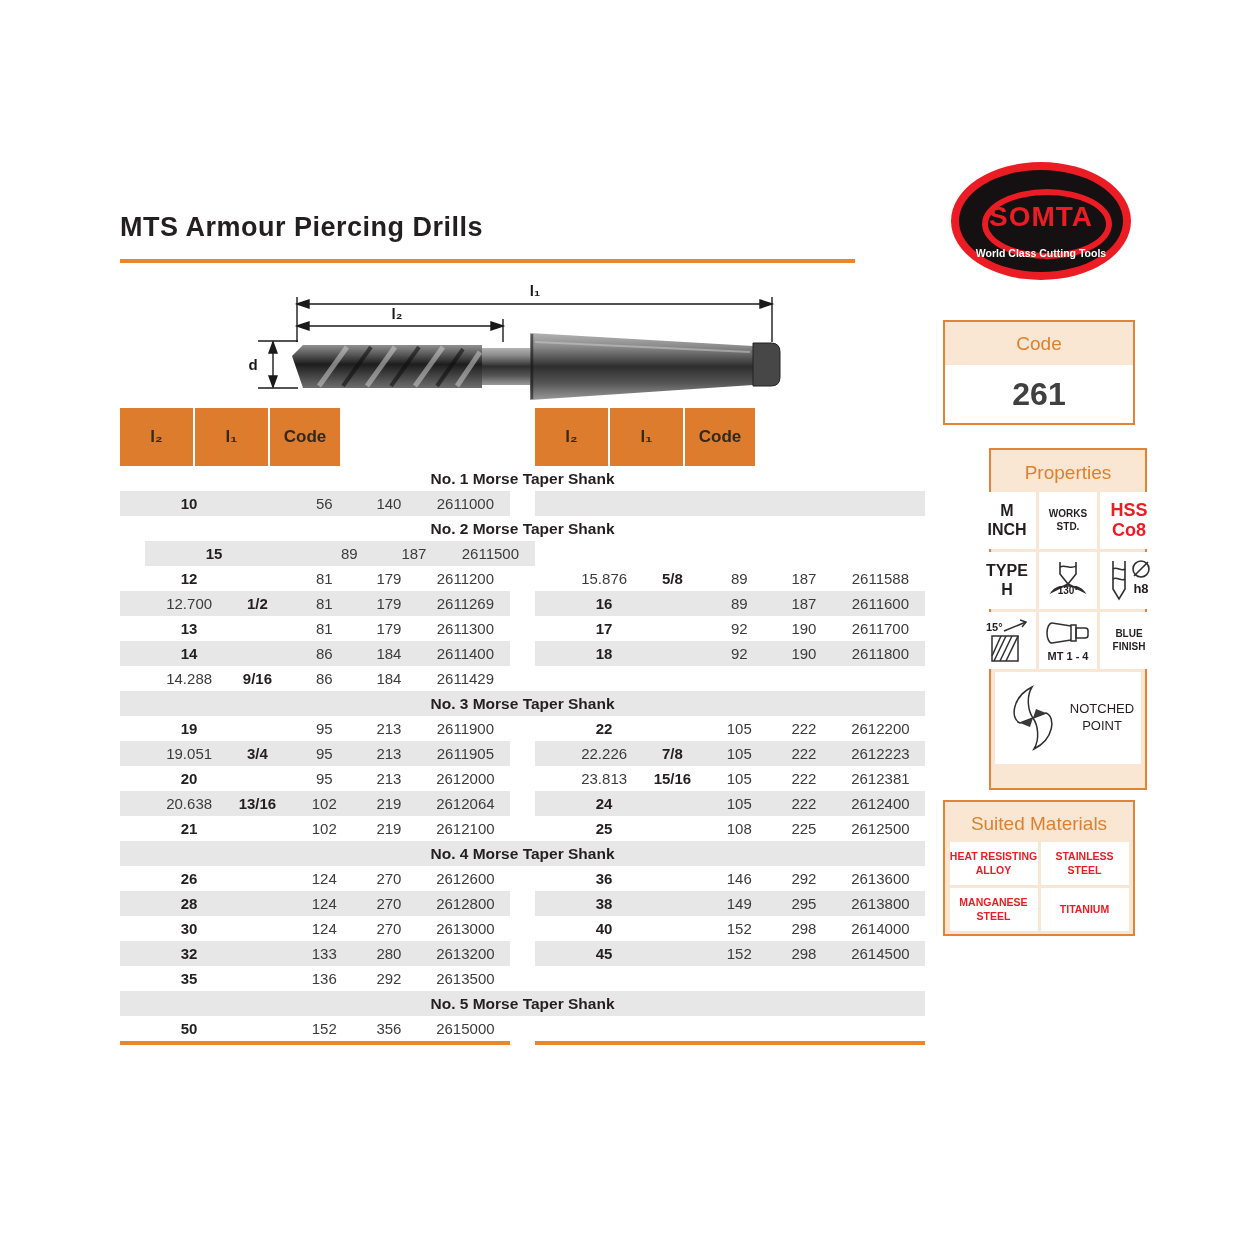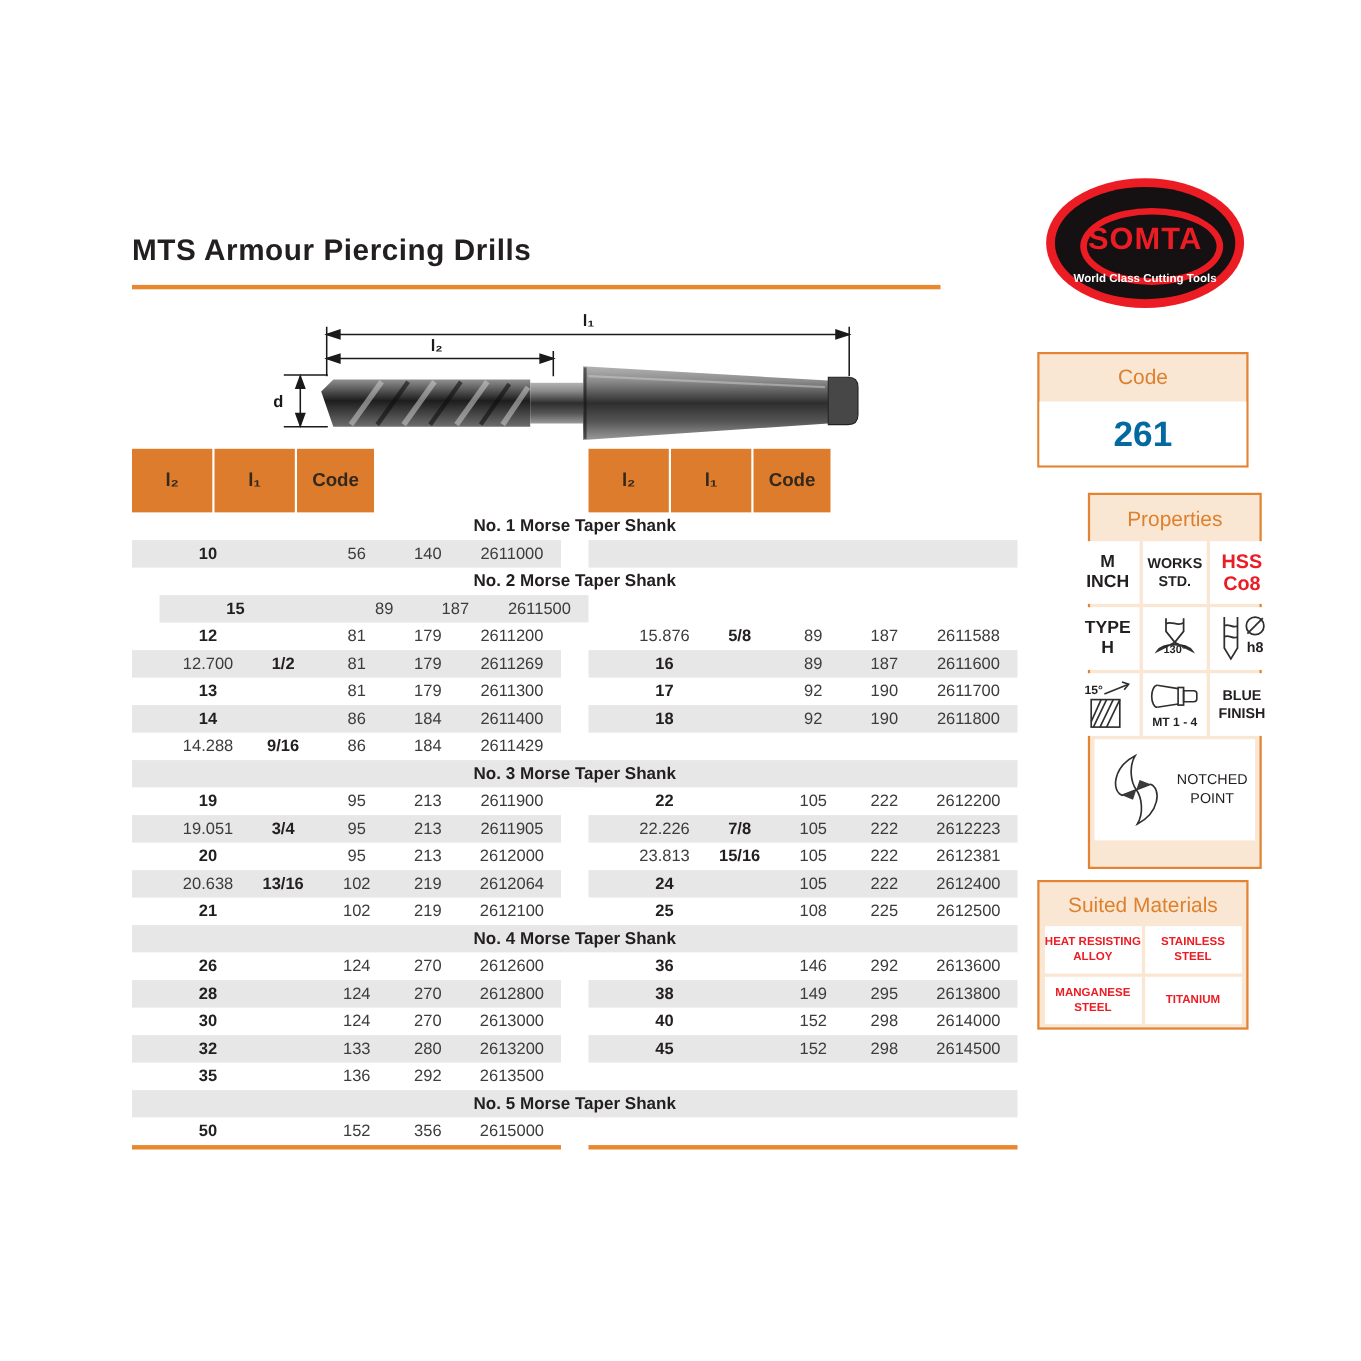--- a/index.html
+++ b/index.html
@@ -41,28 +41,28 @@
   .c0{width:75px;padding-left:35px;}.c1{width:75px;}.c2{width:72px;}.c3{width:70px;}.c4{width:98px;}
   .bottom-rule{position:absolute;top:633px;height:4px;background:#e8872e;}
   .bottom-rule.l{left:0;width:390px;}
   .bottom-rule.r{left:415px;width:390px;}
 
   
   .panel{border:2px solid #e28434;background:#f9e6d3;box-sizing:border-box;}
   .panel-title{color:#de812e;text-align:center;font-size:19px;}
   .code-box{left:943px;top:320px;width:192px;height:105px;}
   .code-box .panel-title{height:43px;line-height:43px;}
-  .code-box .code-value{background:#fff;height:58px;display:flex;align-items:center;justify-content:center;font-size:32px;font-weight:bold;color:#0369a1;}
+  .code-box .code-value{background:#fff;height:58px;display:flex;align-items:center;justify-content:center;font-size:32px;font-weight:bold;color:#404040;}
 
   .props{left:943px;top:448px;width:158px;height:342px;padding:4px;margin-left:46px;}
   .props .panel-title{height:38px;line-height:38px;}
   .pgrid{display:grid;grid-template-columns:58px 58px 58px;grid-auto-rows:57px;gap:3px;justify-content:center;}
   .pcell{background:#fff;display:flex;flex-direction:column;align-items:center;justify-content:center;text-align:center;white-space:pre-line;}
   .pt-lg{font-size:16px;font-weight:bold;line-height:1.15;color:#231f20;}
-  .pt-sm{font-size:13px;font-weight:bold;line-height:1.25;color:#231f20;}
+  .pt-sm{font-size:10px;font-weight:bold;line-height:1.25;color:#231f20;}
   .pt-red{font-size:18px;font-weight:bold;line-height:1.1;color:#ec1c24;}
   .pfoot{margin-top:3px;background:#fff;height:92px;display:flex;align-items:center;justify-content:center;gap:6px;}
   .pfoot .lbl{font-size:13px;font-weight:normal;white-space:pre-line;text-align:center;line-height:1.3;color:#231f20;}
 
   .suited{left:943px;top:800px;width:192px;height:136px;padding:4px;}
   .suited .panel-title{height:36px;line-height:36px;}
   .sgrid{display:grid;grid-template-columns:88px 88px;grid-auto-rows:43px;gap:3px;justify-content:center;}
   .scell{background:#fff;display:flex;align-items:center;justify-content:center;text-align:center;font-size:10.5px;font-weight:bold;color:#ec1c24;white-space:pre-line;line-height:1.25;}
 
   .icon-label{font-size:10px;font-weight:bold;color:#231f20;}

